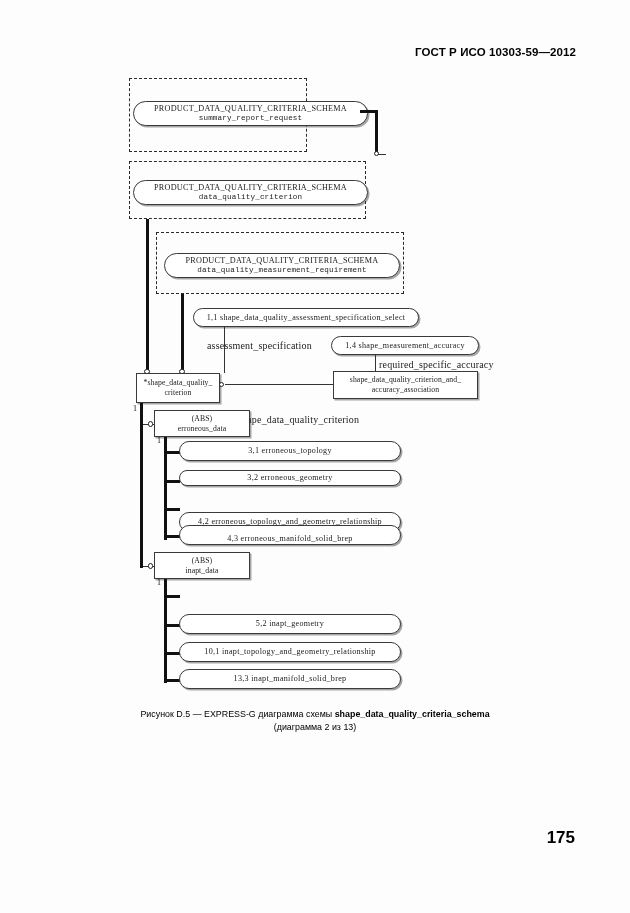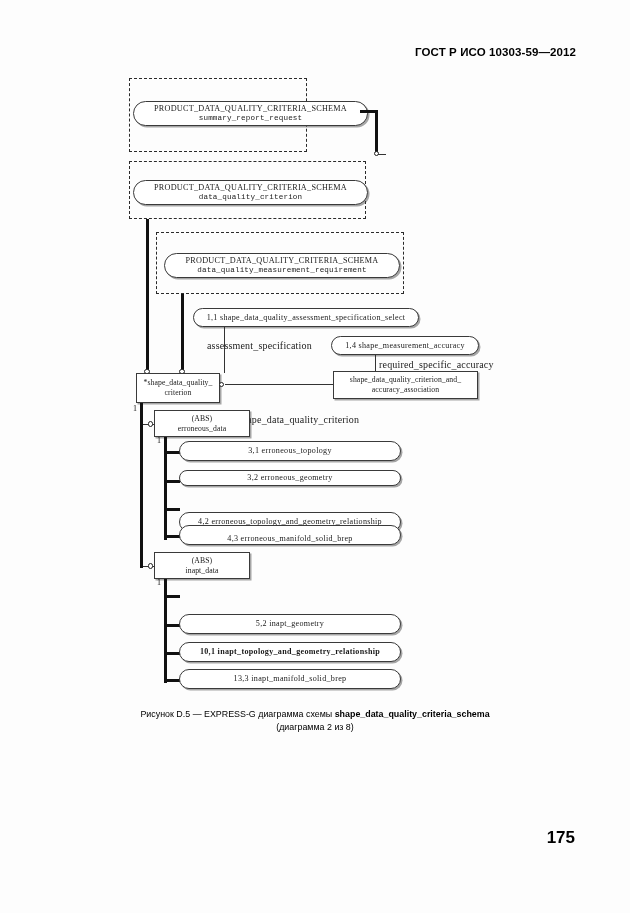--- a/index.html
+++ b/index.html
@@ -305,31 +305,31 @@
     <div class="card" style="left:157px; top:578px;">1</div>
 
     <div class="hline thick" style="left:166px; top:595px; width:14px;"></div>
     <div class="hline thick" style="left:166px; top:624px; width:14px;"></div>
     <div class="hline thick" style="left:166px; top:652px; width:14px;"></div>
     <div class="hline thick" style="left:166px; top:679px; width:14px;"></div>
 
     <div class="capsule single" style="left:179px; top:614px; width:222px; height:20px;">
       <span class="line1">5,2  inapt_geometry</span>
     </div>
-    <div class="capsule single" style="left:179px; top:642px; width:222px; height:20px;font-weight:bold;">
+    <div class="capsule single" style="left:179px; top:642px; width:222px; height:20px;">
       <span class="line1">10,1  inapt_topology_and_geometry_relationship</span>
     </div>
     <div class="capsule single" style="left:179px; top:669px; width:222px; height:20px;">
       <span class="line1">13,3  inapt_manifold_solid_brep</span>
     </div>
 
   </div>
 
   <div class="caption">
     <div>
       <span>Рисунок D.5 — EXPRESS-G диаграмма схемы </span><b>shape_data_quality_criteria_schema</b>
     </div>
-    <div>(диаграмма 2 из 8)</div>
+    <div>(диаграмма 2 из 13)</div>
   </div>
 
   <div class="page-num">175</div>
 
 </div>
 
 </body></html>

